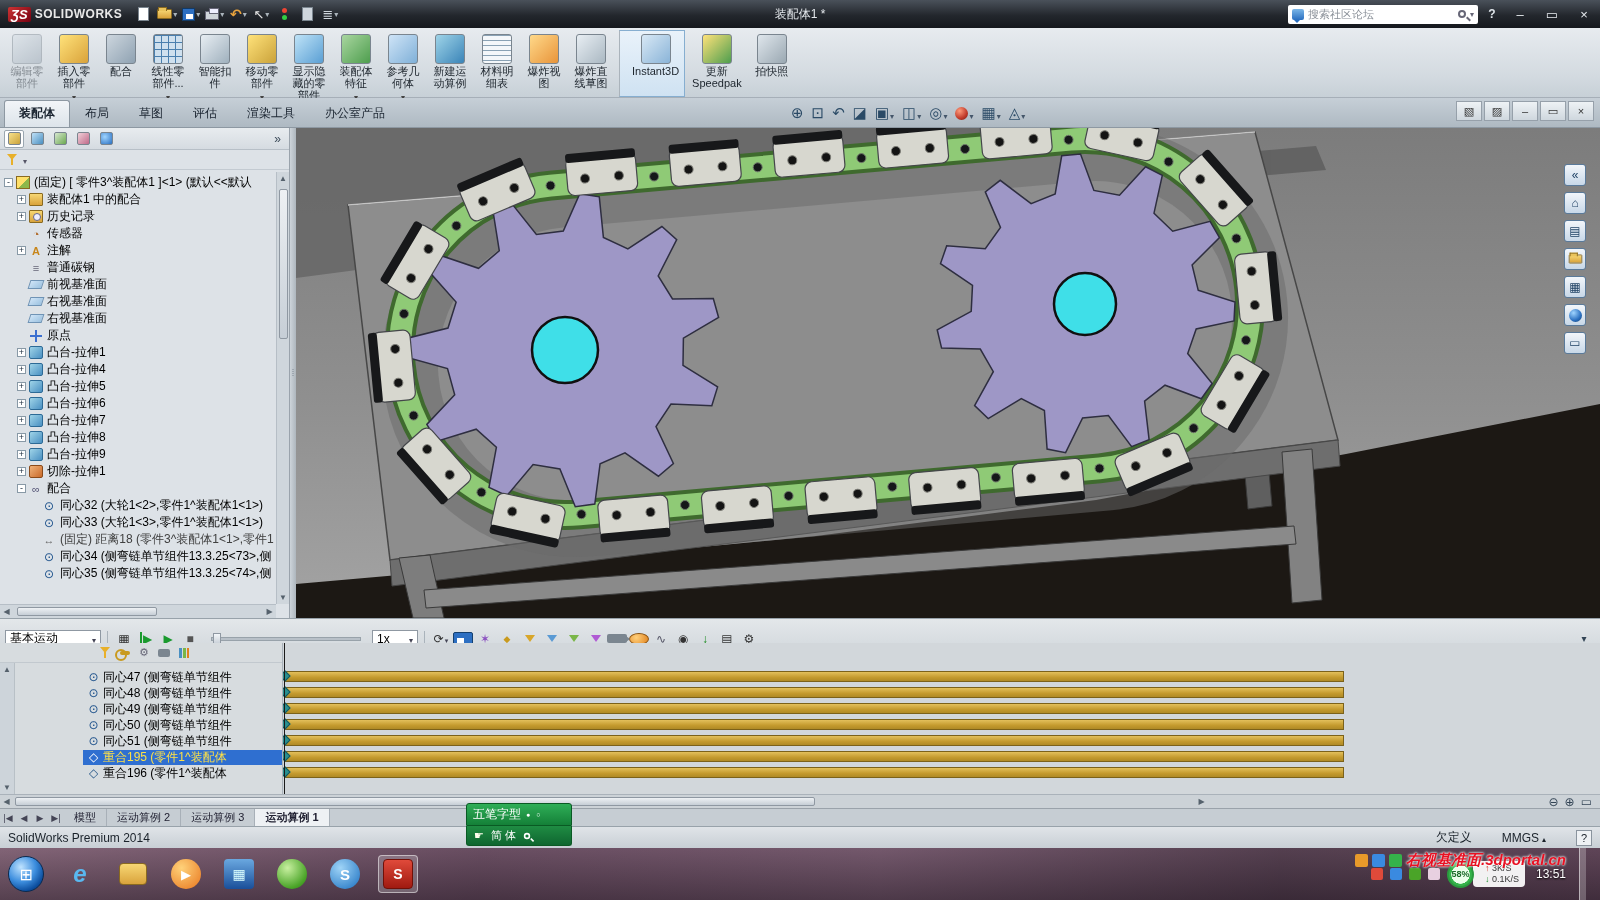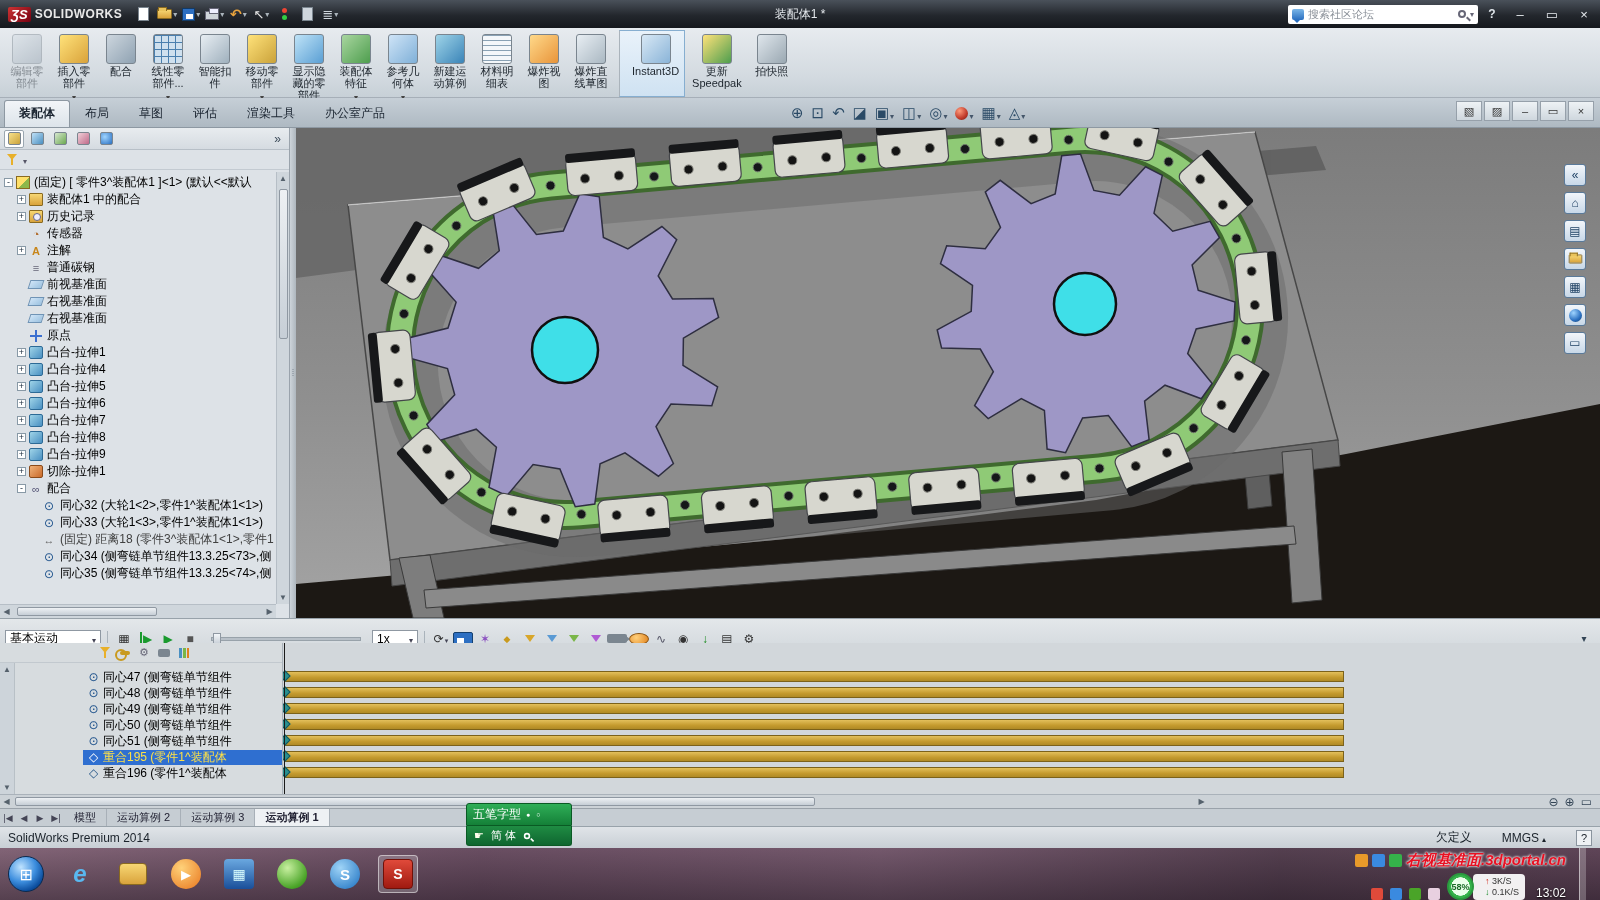--- a/index.html
+++ b/index.html
@@ -210,21 +210,21 @@
   .tb-app{width:40px;height:38px;display:flex;align-items:center;justify-content:center;border-radius:4px}
   .tb-app.active-app{background:rgba(255,255,255,.22);border:1px solid rgba(255,255,255,.5)}
   .tbg{width:30px;height:30px;display:flex;align-items:center;justify-content:center;font-size:20px;border-radius:4px}
   .tb-ie .tbg{color:#59b8f0;font-style:italic;font-weight:bold;font-size:24px}
   .tb-folder .tbg{background:linear-gradient(#f7d774,#d9a33c);border:1px solid #8a6a20;height:22px;width:28px}
   .tb-wmp .tbg{background:radial-gradient(circle at 35% 30%,#ffd27a,#e8761e);border-radius:50%;color:#fff;font-size:13px}
   .tb-blueapp .tbg{background:linear-gradient(#6aa8e0,#1a4f9a);color:#dff;font-size:14px;border-radius:4px}
   .tb-green .tbg{background:radial-gradient(circle at 35% 30%,#c8f0a0,#4aa428 70%,#2a7a14);border-radius:50%}
   .tb-sblue .tbg{background:radial-gradient(circle at 35% 30%,#9fd4f7,#1a6fc0);border-radius:50%;color:#fff;font-weight:bold;font-size:15px}
   .tb-sw .tbg{background:linear-gradient(#e04a3a,#a01a10);border-radius:4px;color:#fff;font-weight:bold;font-size:14px;border:1px solid #701008}
-  .tray{margin-left:auto;display:flex;align-items:flex-end;gap:7px;padding-right:10px;color:#fff}
+  .tray{margin-left:auto;display:flex;align-items:center;gap:7px;padding-right:10px;color:#fff}
   .tray-ic{width:12px;height:12px;border-radius:2px;display:block}
   .tr-1{background:#e04a3a}.tr-2{background:#3a8ae0}.tr-3{background:#4aa428}.tr-4{background:#e8d0e0}
   .batt{width:27px;height:27px;border-radius:50%;background:radial-gradient(circle,#eaffea 55%,#35b24a 58%);border:2px solid #2a9a3e;color:#1a6a28;font-size:9px;display:flex;align-items:center;justify-content:center;z-index:2;margin-right:-8px;font-weight:bold}
   .net{background:rgba(255,255,255,.93);border-radius:4px;padding:2px 6px 2px 12px;font-size:9px;color:#333;line-height:11px;white-space:nowrap}
   .net .up{color:#d02a1a}.net .dn{color:#1a8a2a}
   .clock{font-size:12px;color:#fff;text-shadow:0 1px 2px #000;margin-left:4px}
   .showdesk{width:7px;height:52px;background:rgba(255,255,255,.25);border-left:1px solid rgba(255,255,255,.5);margin-left:6px}
   .watermark{position:absolute;right:34px;top:851px;z-index:60;display:flex;align-items:center;gap:4px}
   .wm-ic{width:13px;height:13px;border-radius:2px;display:block}
   .wm-text{font-size:15px;font-weight:bold;font-style:italic;color:#e81123;text-shadow:0 0 2px #fff,0 0 3px #fff}
@@ -1209,21 +1209,21 @@
     <div class="tray">
       <span class="tray-ic tr-1"></span>
       <span class="tray-ic tr-2"></span>
       <span class="tray-ic tr-3"></span>
       <span class="tray-ic tr-4"></span>
       <span class="batt">58%</span>
       <span class="net">
         <span class="up">↑</span> <span>3K/S</span><br>
         <span class="dn">↓</span> <span>0.1K/S</span>
       </span>
-      <span class="clock">13:02</span>
+      <span class="clock">13:51</span>
       <span class="showdesk"></span>
     </div>
   </div>
 
   <div class="watermark">
     <span class="wm-ic" style="background:#e89a2a"></span>
     <span class="wm-ic" style="background:#3a8ae0"></span>
     <span class="wm-ic" style="background:#35b24a"></span>
     <span class="wm-text">右视基准面.3dportal.cn</span>
   </div>

